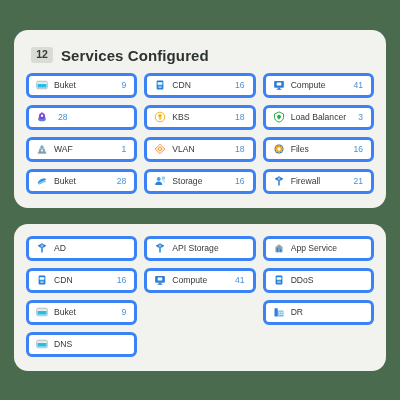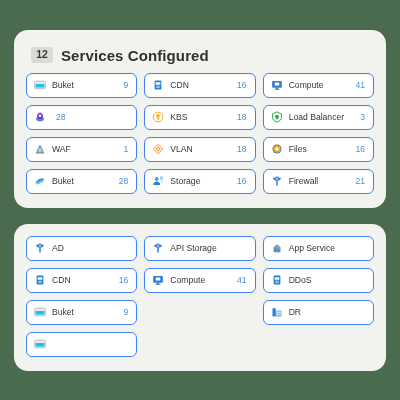--- a/index.html
+++ b/index.html
@@ -52,21 +52,21 @@
     color: #2d3330;
     letter-spacing: 0.1px;
   }
   .grid {
     display: grid;
     grid-template-columns: repeat(3, 1fr);
     gap: 7px;
   }
   .tile {
     background: #ffffff;
-    border: 1px solid #3b82f6;
+    border: 3px solid #3b82f6;
     border-radius: 6px;
     height: 25px;
     display: flex;
     align-items: center;
     padding: 0 8px 0 7px;
     box-sizing: border-box;
     gap: 6px;
   }
   .tile.empty {
     background: transparent;
@@ -338,18 +338,19 @@
           <span class="tile-count"></span>
         </div>
         <div class="tile">
           <span style="display: flex; flex: 0 0 12px;">
             <svg class="tile-icon" viewBox="0 0 16 16" xmlns="http://www.w3.org/2000/svg">
               <rect x="1" y="3" width="14" height="10" rx="1.5" fill="#ffffff" stroke="#9aa3a8" stroke-width="1"></rect>
               <rect x="2" y="6.5" width="12" height="5" fill="#22c0e8"></rect>
               <rect x="2" y="4" width="12" height="2" fill="#e3e8ea"></rect>
             </svg>
           </span>
+          <span class="tile-label">DNS</span>
           <span class="tile-count"></span>
         </div>
         <div class="tile empty"></div>
       </div>
   </div>
 </div>
 
 </body></html>

